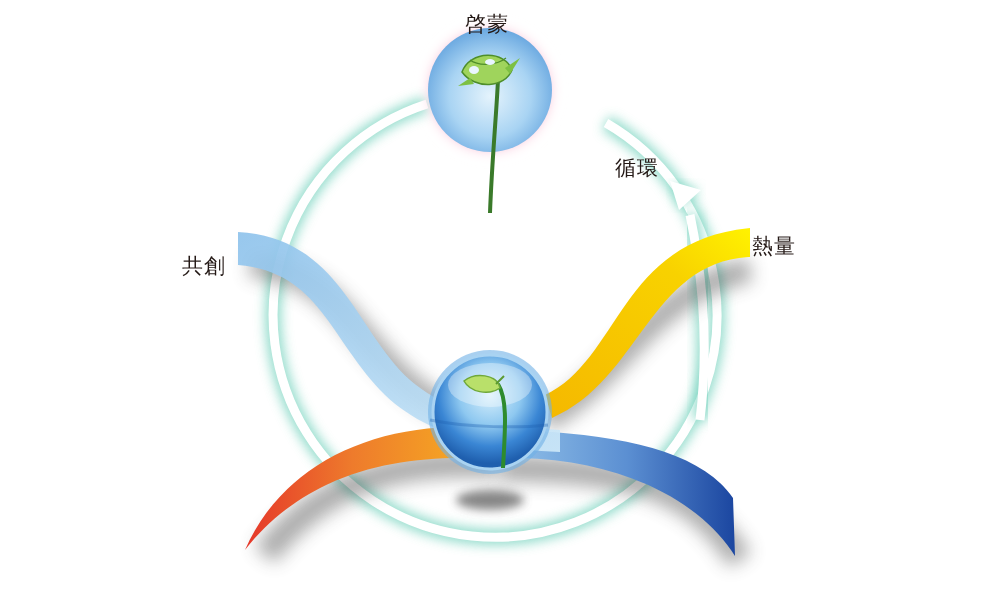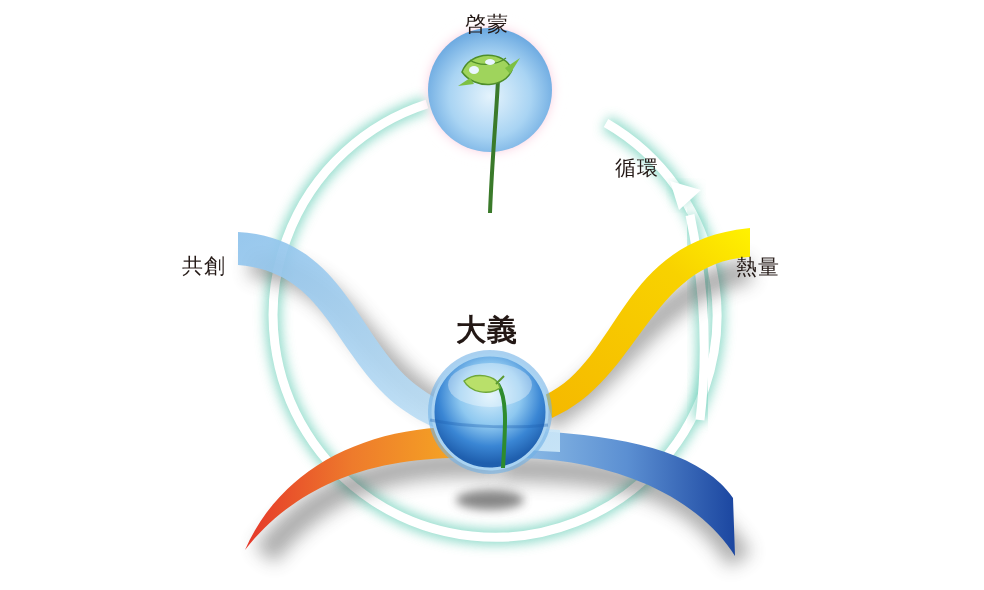--- a/index.html
+++ b/index.html
@@ -118,15 +118,14 @@
         <ellipse cx="474" cy="70" rx="5" ry="4" fill="#eaf6ff"></ellipse>
         <ellipse cx="490" cy="62" rx="5" ry="3" fill="#eaf6ff"></ellipse>
       </g>
     </g>
   </svg>
 
   
   <div class="label label-sm" style="left:465px; top:10px;">啓蒙</div>
   <div class="label label-sm" style="left:615px; top:154px;">循環</div>
   <div class="label label-sm" style="left:182px; top:252px;">共創</div>
-  <div class="label label-sm" style="left:736px; top:232px;margin-top:21px;">熱量</div>
-  <div class="label label-lg" style="left:456px; top:310px;">大義</div>
+  <div class="label label-sm" style="left:752px; top:232px;">熱量</div>
 </div>
 
 </body></html>

